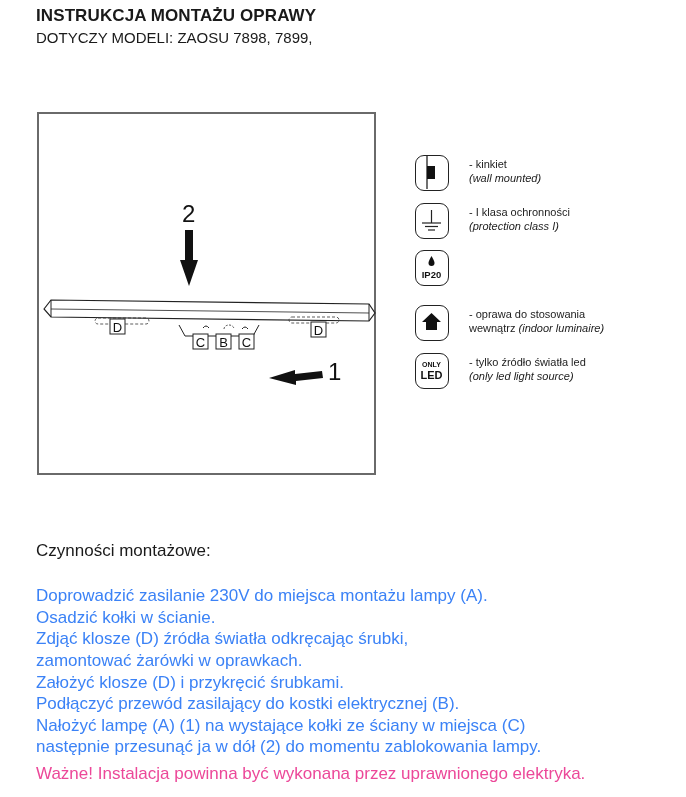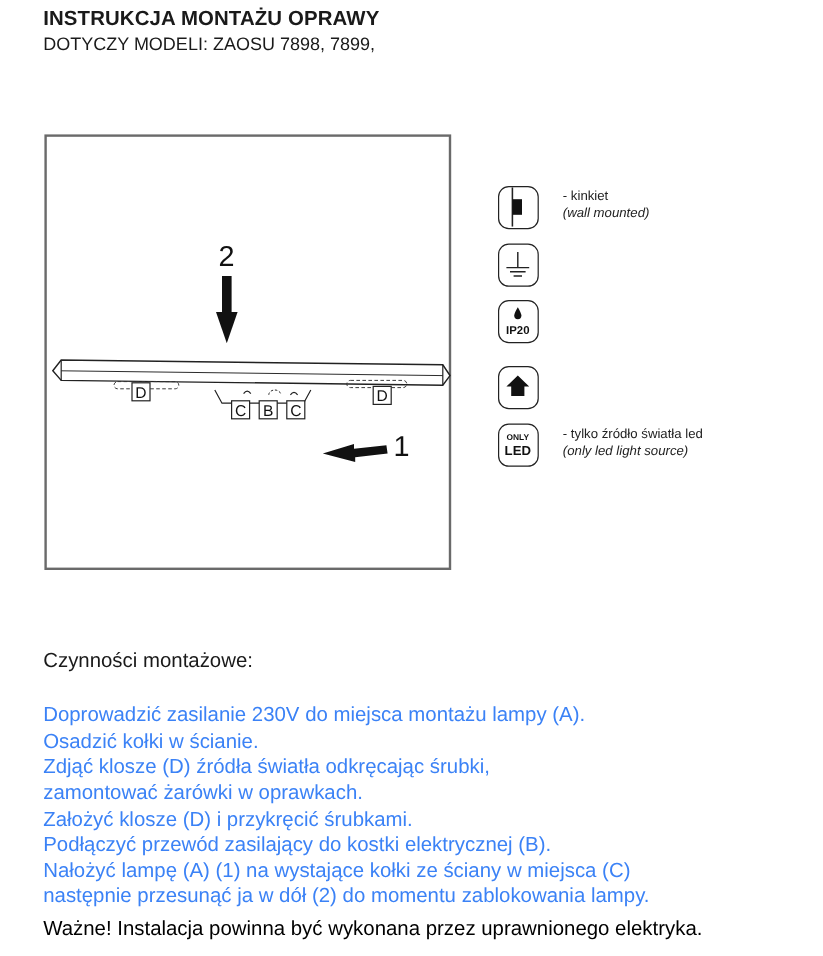--- a/index.html
+++ b/index.html
@@ -12,21 +12,21 @@
   .diagram-svg { position:absolute; left:0; top:0; }
   .lbl { font-family:"Liberation Sans", sans-serif; }
   .legend { position:absolute; left:415px; top:0; width:260px; }
   .legend-item { position:absolute; left:0; width:270px; height:40px; }
   .legend-icon { position:absolute; left:0; top:0; width:34px; height:36px;
                  border:1.5px solid #222; border-radius:9px; box-sizing:border-box; background:#fff; }
   .legend-text { position:absolute; left:54px; top:2px; font-size:11px; line-height:14px; color:#222; white-space:nowrap; }
   .legend-text .en { font-style:italic; }
   .steps-heading { position:absolute; left:36px; top:541px; font-size:17px; }
   .step { position:absolute; left:36px; font-size:17px; white-space:nowrap; color:#3b82f6; }
-  .warning { position:absolute; left:36px; top:764px; font-size:17px; white-space:nowrap; color:#000000; }
+  .warning { position:absolute; left:36px; top:764px; font-size:17px; white-space:nowrap; color:#ec4899; }
 </style>
 </head>
 <body>
 
 <div class="title">INSTRUKCJA MONTAŻU OPRAWY</div>
 <div class="subtitle">DOTYCZY MODELI: ZAOSU 7898, 7899,</div>
 
 <div class="diagram-box">
   <svg class="diagram-svg" width="339" height="363" viewBox="0 0 339 363">
 
@@ -95,36 +95,44 @@
 
   <div class="legend-item" style="top:203px">
     <div class="legend-icon">
       <svg width="31" height="33" viewBox="0 0 31 33">
         <line x1="15.5" y1="6" x2="15.5" y2="19" stroke="#222" stroke-width="1.2"></line>
         <line x1="6" y1="19" x2="25" y2="19" stroke="#222" stroke-width="1.2"></line>
         <line x1="9" y1="22.5" x2="22" y2="22.5" stroke="#222" stroke-width="1.2"></line>
         <line x1="12" y1="26" x2="19" y2="26" stroke="#222" stroke-width="1.2"></line>
       </svg>
     </div>
+    <div class="legend-text">
+      <div>- I klasa ochronności</div>
+      <div class="en">(protection class I)</div>
+    </div>
   </div>
 
   <div class="legend-item" style="top:250px">
     <div class="legend-icon">
       <svg width="31" height="33" viewBox="0 0 31 33">
         <path d="M15.5,5 q3,5 3,7 a3,3 0 0,1 -6,0 q0,-2 3,-7 z" fill="#111"></path>
         <text x="15.5" y="27" font-size="9.5" font-weight="bold" text-anchor="middle" fill="#111" font-family="Liberation Sans, sans-serif">IP20</text>
       </svg>
     </div>
   </div>
 
   <div class="legend-item" style="top:305px">
     <div class="legend-icon">
       <svg width="31" height="33" viewBox="0 0 31 33">
         <polygon points="15.5,7 25,16 21,16 21,24 10,24 10,16 6,16" fill="#111"></polygon>
       </svg>
+    </div>
+    <div class="legend-text">
+      <div>- oprawa do stosowania</div>
+      <div><span>wewnątrz </span><span class="en">(indoor luminaire)</span></div>
     </div>
   </div>
 
   <div class="legend-item" style="top:353px">
     <div class="legend-icon">
       <svg width="31" height="33" viewBox="0 0 31 33">
         <text x="15.5" y="13" font-size="7" font-weight="bold" text-anchor="middle" fill="#111" font-family="Liberation Sans, sans-serif">ONLY</text>
         <text x="15.5" y="25" font-size="11" font-weight="bold" text-anchor="middle" fill="#111" font-family="Liberation Sans, sans-serif">LED</text>
       </svg>
     </div>

